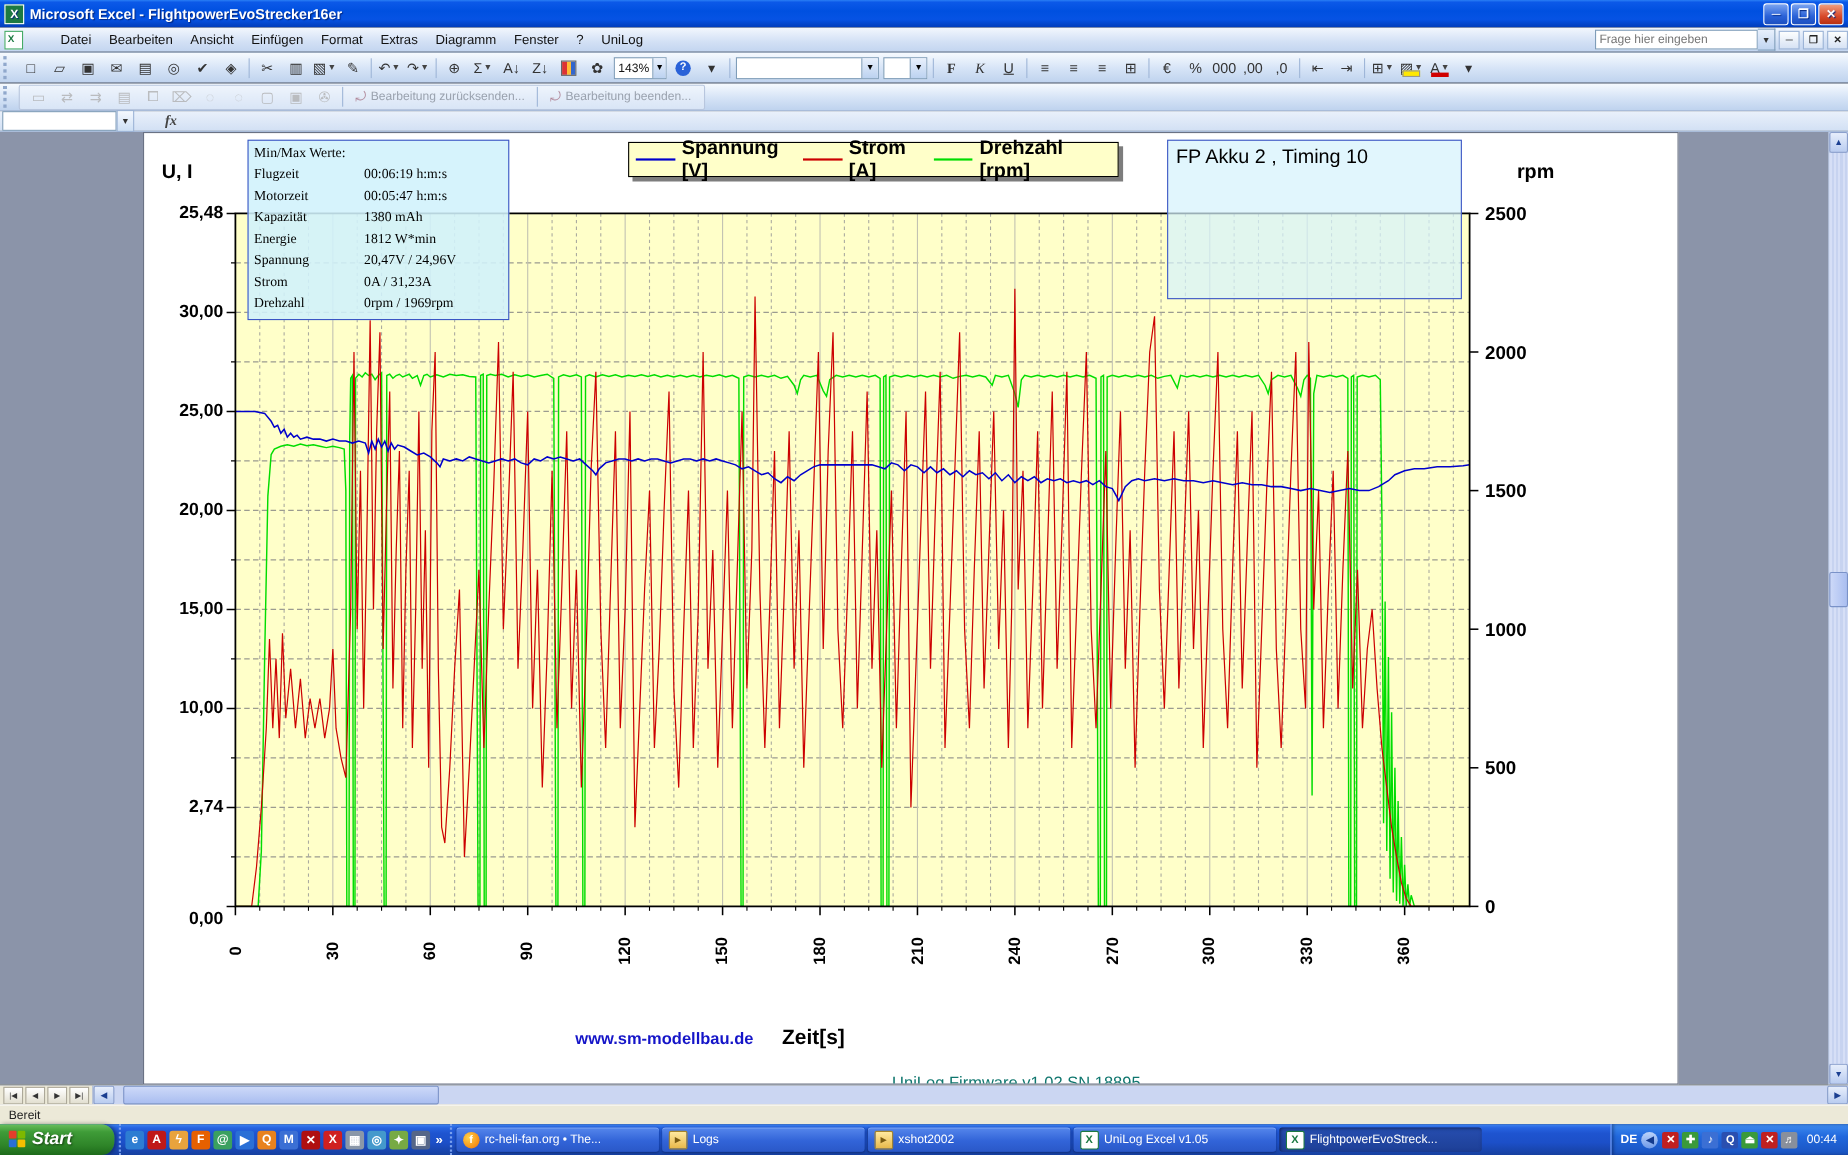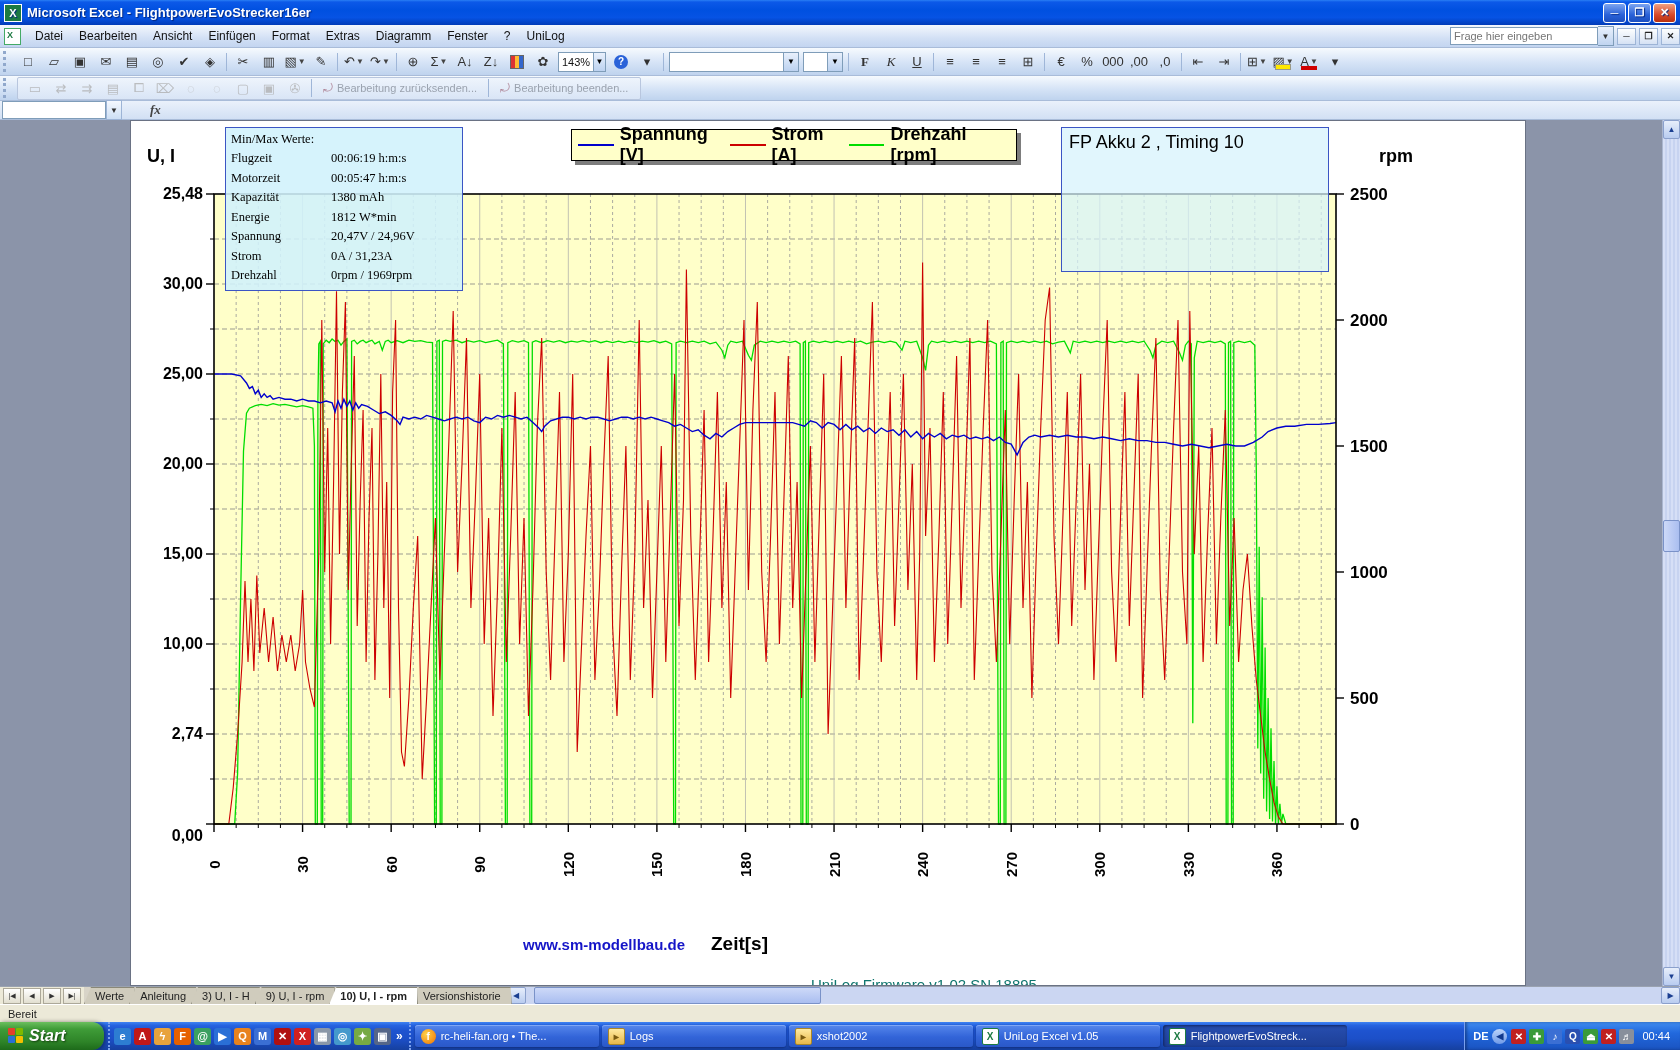--- a/index.html
+++ b/index.html
@@ -13,21 +13,21 @@
   .titlebar .app-icon{width:16px;height:16px;background:#1c7a42;border:1px solid #fff;color:#fff;
     font-size:11px;font-weight:bold;display:flex;align-items:center;justify-content:center;margin-right:5px;}
   .titlebar .grow{flex:1;}
   .winbtn{width:21px;height:18px;margin-left:2px;border:1px solid #fff;border-radius:3px;color:#fff;
     display:flex;align-items:center;justify-content:center;font-size:11px;font-weight:bold;
     background:linear-gradient(180deg,#7ba4f0,#2a62d8 60%,#1c4fc0);}
   .winbtn.close{background:linear-gradient(180deg,#f0a080,#d84a2a 60%,#b83010);}
 
   
   .menubar{height:22px;display:flex;align-items:center;
-    background:linear-gradient(180deg,#f3f7fd,#d2e0f5 60%,#c3d5f0);border-bottom:1px solid #a9bcd9;}
+    background:linear-gradient(180deg,#f3f7fd,#d2e0f5 60%,#c3d5f0);border-bottom:1px solid #a9bcd9;gap:20px;}
   .menubar .doc-icon{width:15px;height:15px;margin:0 6px 0 4px;background:#fff;border:1px solid #4a6;position:relative;}
   .menubar .doc-icon::after{content:"X";position:absolute;left:2px;top:1px;font-size:9px;color:#1c7a42;font-weight:bold;}
   .menu-item{padding:3px 8px;color:#111;cursor:default;}
   .menu-right{margin-left:auto;display:flex;align-items:center;}
   .question-box{width:140px;height:16px;border:1px solid #7f9db9;font-size:11px;color:#808080;
     padding:0 3px;background:#fff;font-family:"Liberation Sans",sans-serif;}
   .qcaret{width:15px;height:18px;border:1px solid #7f9db9;border-left:none;background:linear-gradient(#e8f0fc,#c0d4f0);
     display:flex;align-items:center;justify-content:center;font-size:8px;color:#333;}
   .mini-winbtn{width:17px;height:15px;margin-left:3px;border:1px solid #9db4d6;background:linear-gradient(#fdfefe,#d6e2f4);
     display:flex;align-items:center;justify-content:center;font-size:9px;color:#222;font-weight:bold;}
@@ -682,28 +682,20 @@
     </div>
   </div>
 
   <div class="tabrow">
     <div class="tabnav">
       <span class="nav-btn">|◀</span>
       <span class="nav-btn">◀</span>
       <span class="nav-btn">▶</span>
       <span class="nav-btn">▶|</span>
     </div>
-    <div id="sheet-tabs" style="display:flex;">
-        <span class="sheet-tab">Werte</span>
-        <span class="sheet-tab">Anleitung</span>
-        <span class="sheet-tab">3)  U, I -  H</span>
-        <span class="sheet-tab">9)  U, I -  rpm</span>
-        <span class="sheet-tab active">10)  U, I -  rpm</span>
-        <span class="sheet-tab">Versionshistorie</span>
-      </div>
     <div class="hscroll">
       <div class="scroll-arrow">◀</div>
       <div class="track">
         <div class="hthumb"></div>
       </div>
       <div class="scroll-arrow">▶</div>
     </div>
   </div>
 
   <div class="statusbar">

